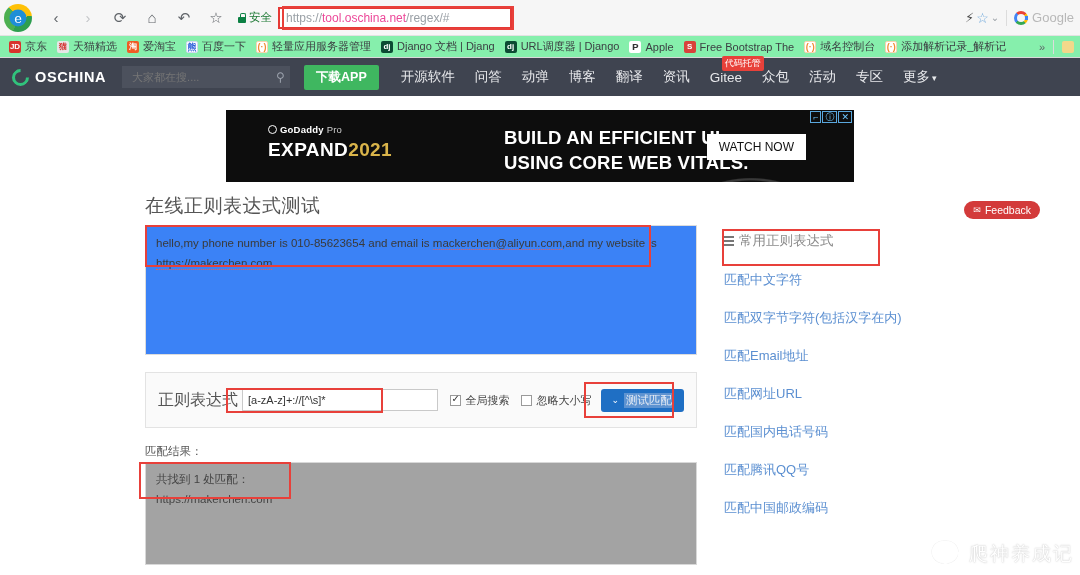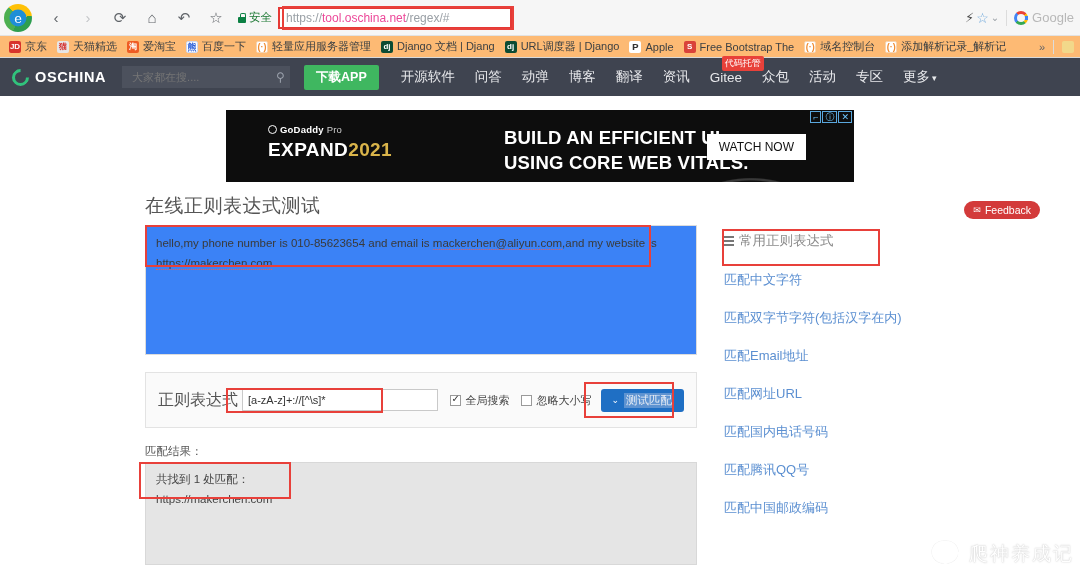--- a/index.html
+++ b/index.html
@@ -88,21 +88,21 @@
     background:#f6f6f6; border-radius:50%;
   }
   .g-glyph::before {
     content:""; position:absolute; right:0px; top:5px; width:7px; height:4px;
     background:#4285f4;
   }
 
   
   .bookmarks-bar {
     position:absolute; left:0; top:36px; width:1080px; height:22px;
-    background:#fdba74; border-bottom:1px solid #d9d9d9;
+    background:#86efac; border-bottom:1px solid #d9d9d9;
     display:flex; align-items:center; padding-left:4px; overflow:hidden;
     white-space:nowrap;
   }
   .bm {
     display:flex; align-items:center; gap:4px;
     font-size:11px; color:#3c4043; padding: 0 5px; height:20px;
     flex:none; max-width:150px; overflow:hidden;
   }
   .bm .lbl { overflow:hidden; text-overflow:clip; white-space:nowrap; }
   .favi {
@@ -248,21 +248,21 @@
   }
   .test-btn .cv { font-size:9px; }
   .test-btn .t-label { background:#5e93d1; padding:0 2px; color:#e9eef5; }
 
   .result-label {
     position:absolute; left:145px; top:444px;
     font-size:11.5px; color:#555;
   }
   .result-panel {
     position:absolute; left:145px; top:462px; width:552px; height:103px;
-    background:#e5e5e5; border:1px solid #d8d8d8;
+    background:#a3a3a3; border:1px solid #d8d8d8;
     padding:6px 10px; font-size:11.5px; color:#444; line-height:1.75;
   }
 
   
   .feedback-badge {
     position:absolute; right:40px; top:201px;
     background:#d33a3a; color:#fff; font-size:10.5px;
     padding:3px 9px; border-radius:10px;
     display:flex; align-items:center; gap:4px;
   }

